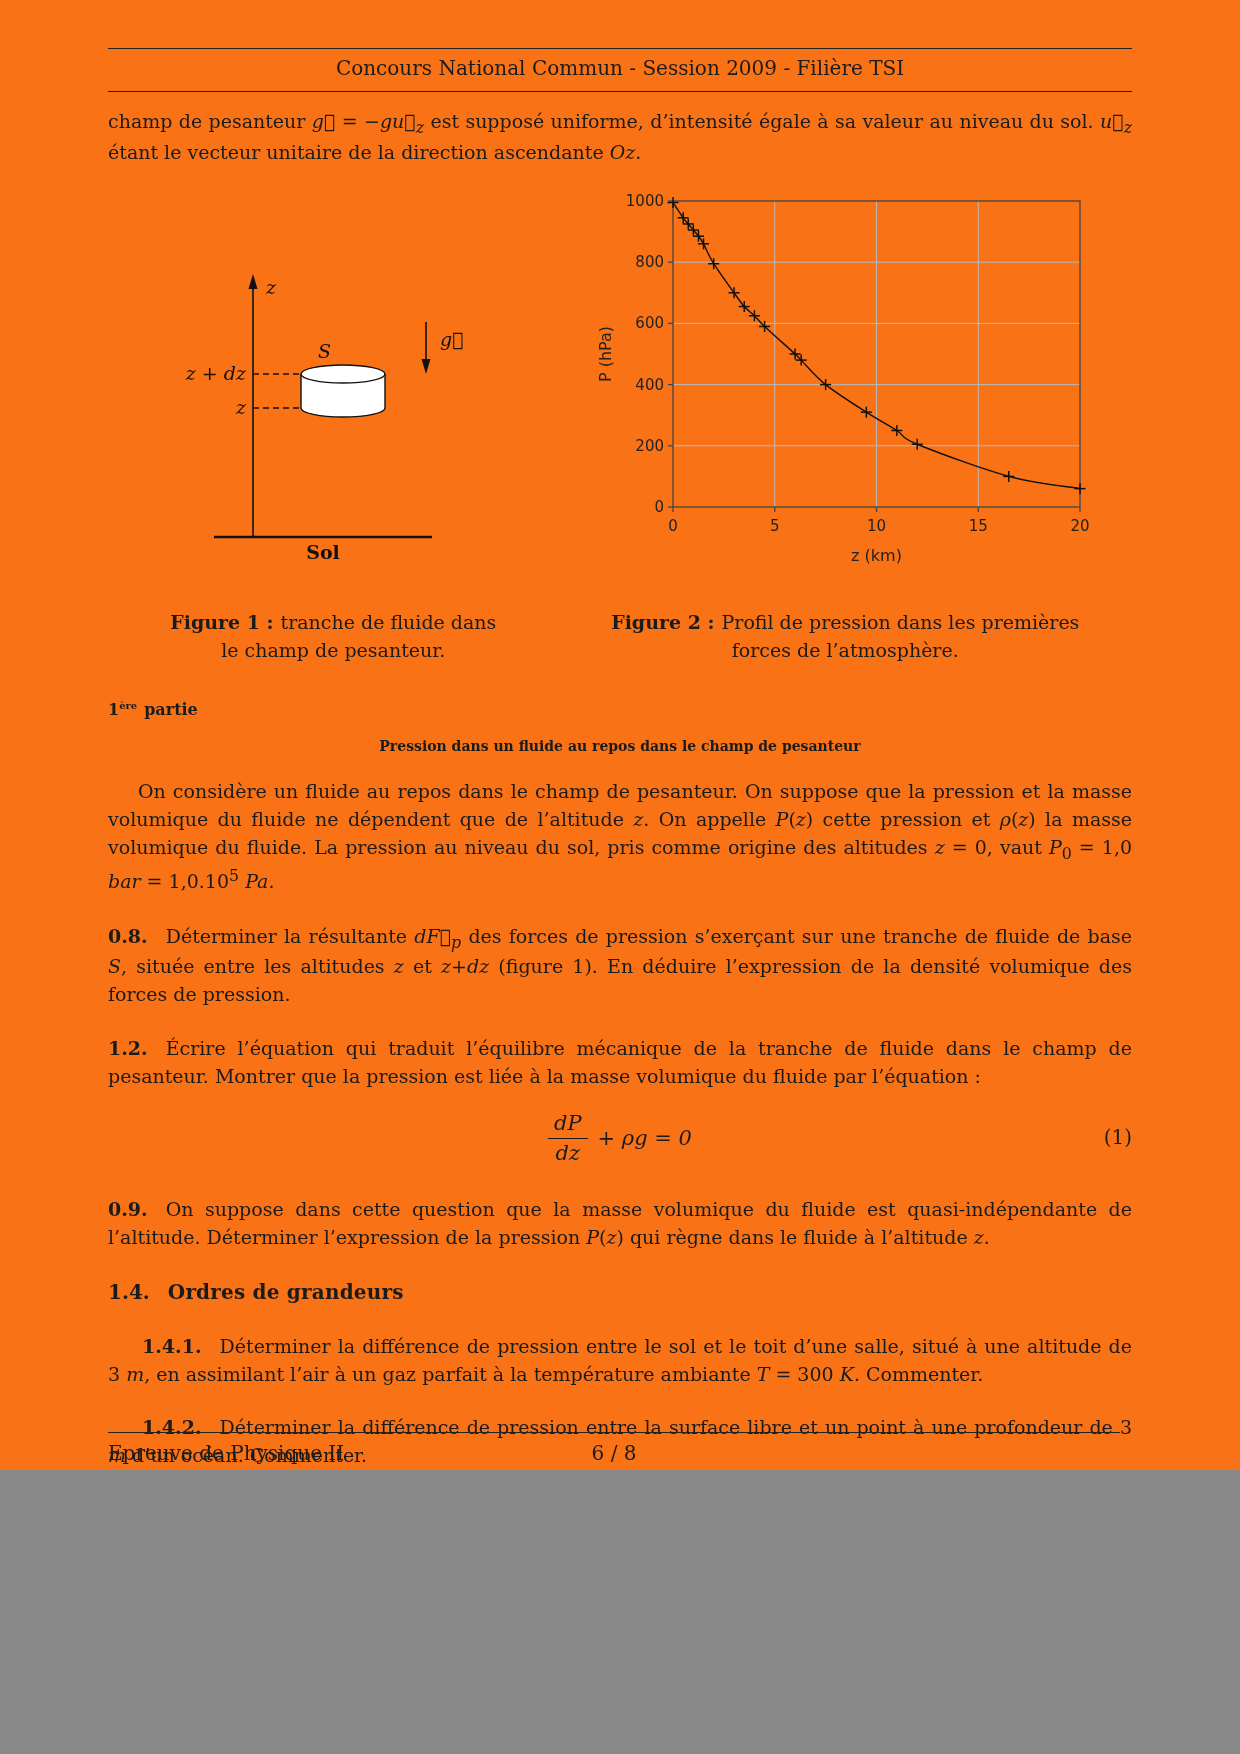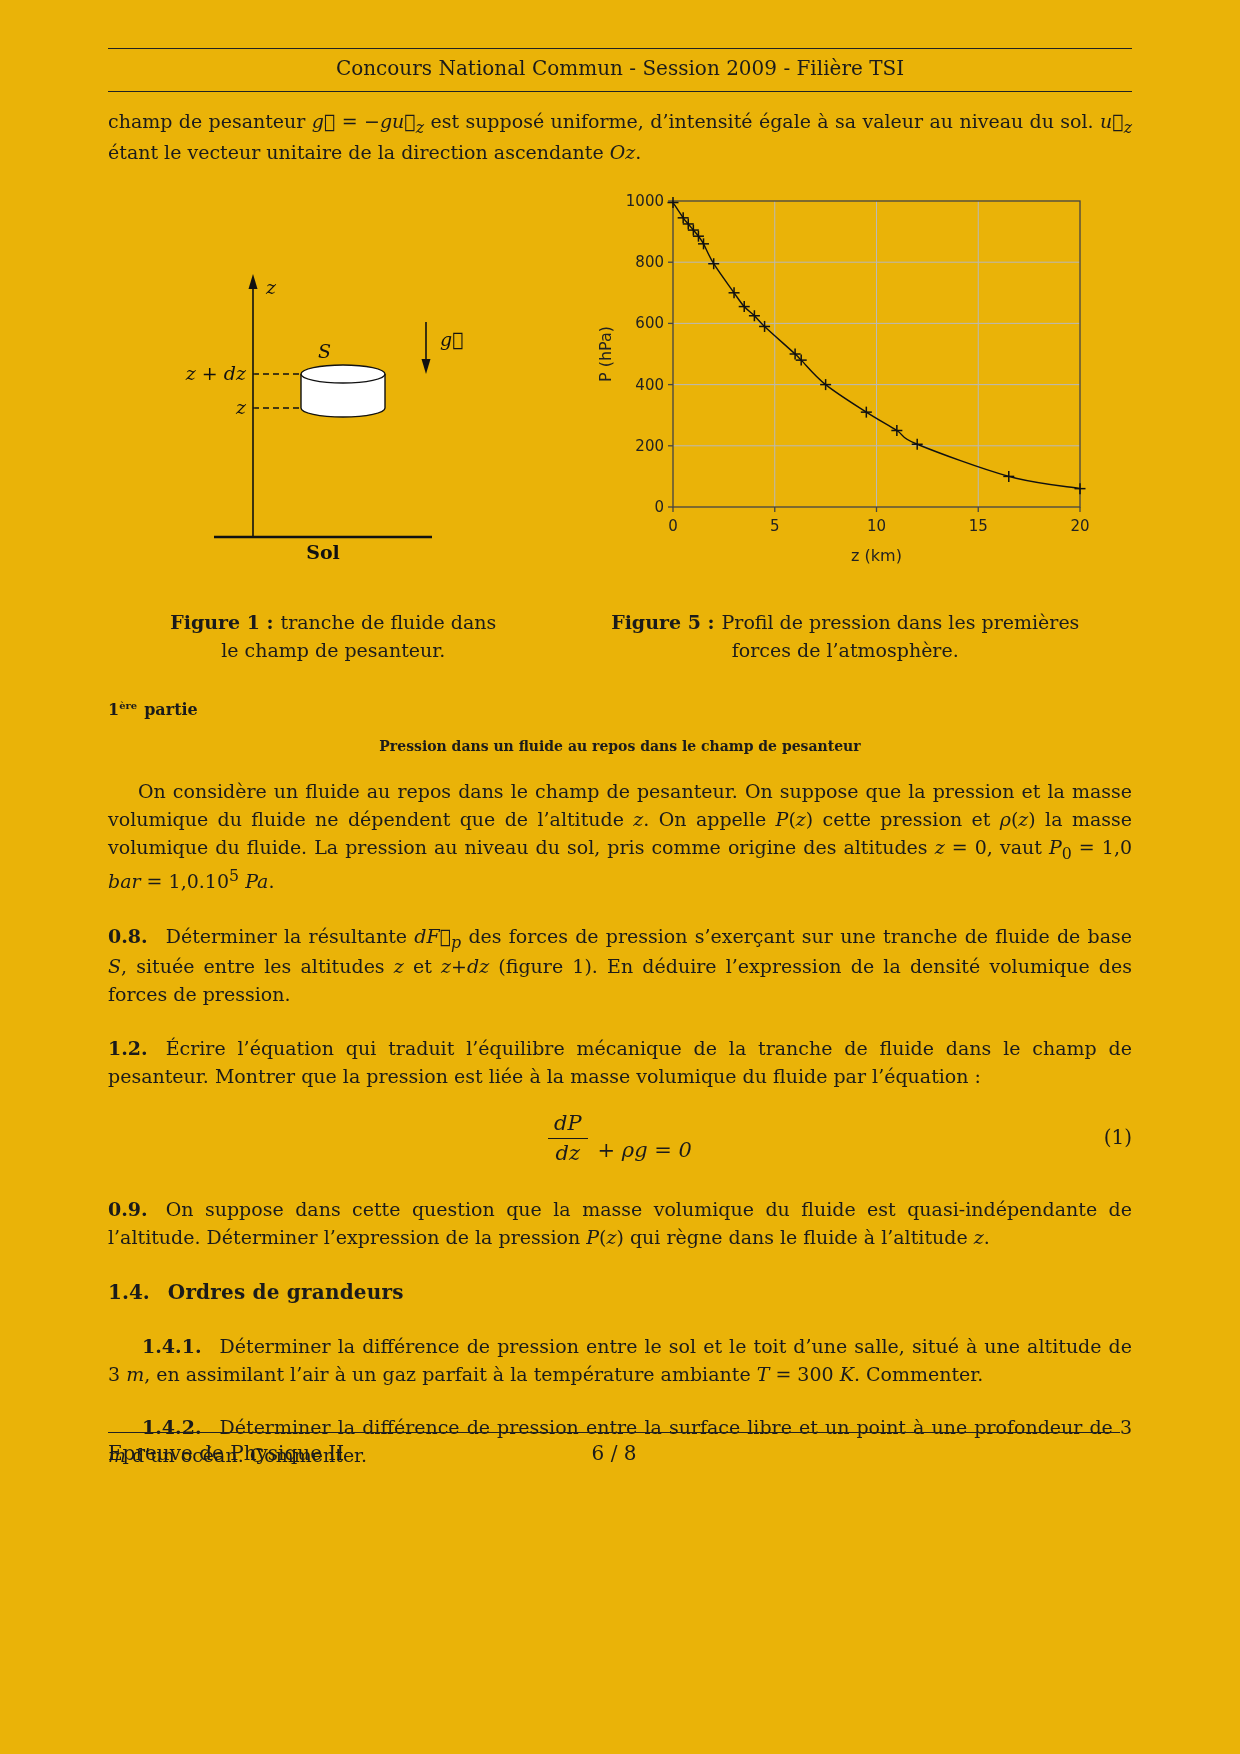--- a/index.html
+++ b/index.html
@@ -1,17 +1,17 @@
 <!DOCTYPE html>
 <html><head>
 <meta charset="utf-8">
 <style>
   html,body { margin:0; padding:0; background:#888; }
   .page {
-    width:1240px; height:1754px; background:#eab308; position:relative;
+    width:1240px; height:1470px; background:#f97316; position:relative;
     font-family:"DejaVu Serif", serif; color:#1b1b1b; overflow:hidden;
     margin:0 auto;
   }
   .content { padding:48px 108px 0 108px; font-size:19px; line-height:1.46; }
 
   .page-header {
     border-top:1.6px solid #222; border-bottom:1.6px solid #222;
     padding:5px 0 8px 0; text-align:center;
   }
   .header-title { font-size:20px; }
@@ -45,21 +45,21 @@
   .q { margin:26px 0 0 0; text-align:justify; }
   .qnum { margin-right:18px; }
   .q.sub .qnum { margin-left:34px; }
   .q.sec { font-size:20px; }
   .sec-title { letter-spacing:0.2px; }
 
   .equation-row {
     margin-top:16px; position:relative; display:flex;
     justify-content:center; align-items:center; min-height:64px;
   }
-  .eq-center { display:inline-flex; align-items:flex-end; font-style:italic; font-size:21px; }
+  .eq-center { display:inline-flex; align-items:center; font-style:italic; font-size:21px; }
   .frac { display:inline-flex; flex-direction:column; text-align:center; line-height:1.2; }
   .frac .fnum { border-bottom:1.6px solid #1b1b1b; padding:0 6px 2px 6px; }
   .frac .fden { padding-top:2px; }
   .eq-rest { margin-left:10px; }
   .eq-label {
     position:absolute; right:0; top:50%; transform:translateY(-50%);
     font-style:normal; font-size:20px;
   }
 
   .page-footer {
@@ -185,21 +185,21 @@
 
     <div class="captions-row">
       <div class="caption caption-col-1">
         <div>
           <b>Figure 1 :</b><span>tranche de fluide dans</span>
         </div>
         <div>le champ de pesanteur.</div>
       </div>
       <div class="caption caption-col-2">
         <div>
-          <b>Figure 5 :</b><span>Profil de pression dans les premières</span>
+          <b>Figure 2 :</b><span>Profil de pression dans les premières</span>
         </div>
         <div>forces de l’atmosphère.</div>
       </div>
     </div>
 
     <div class="part-heading">
       <span>1</span><sup>ère</sup><span class="part-word">partie</span>
     </div>
     <div class="part-title">Pression dans un fluide au repos dans le champ de pesanteur</div>
 

